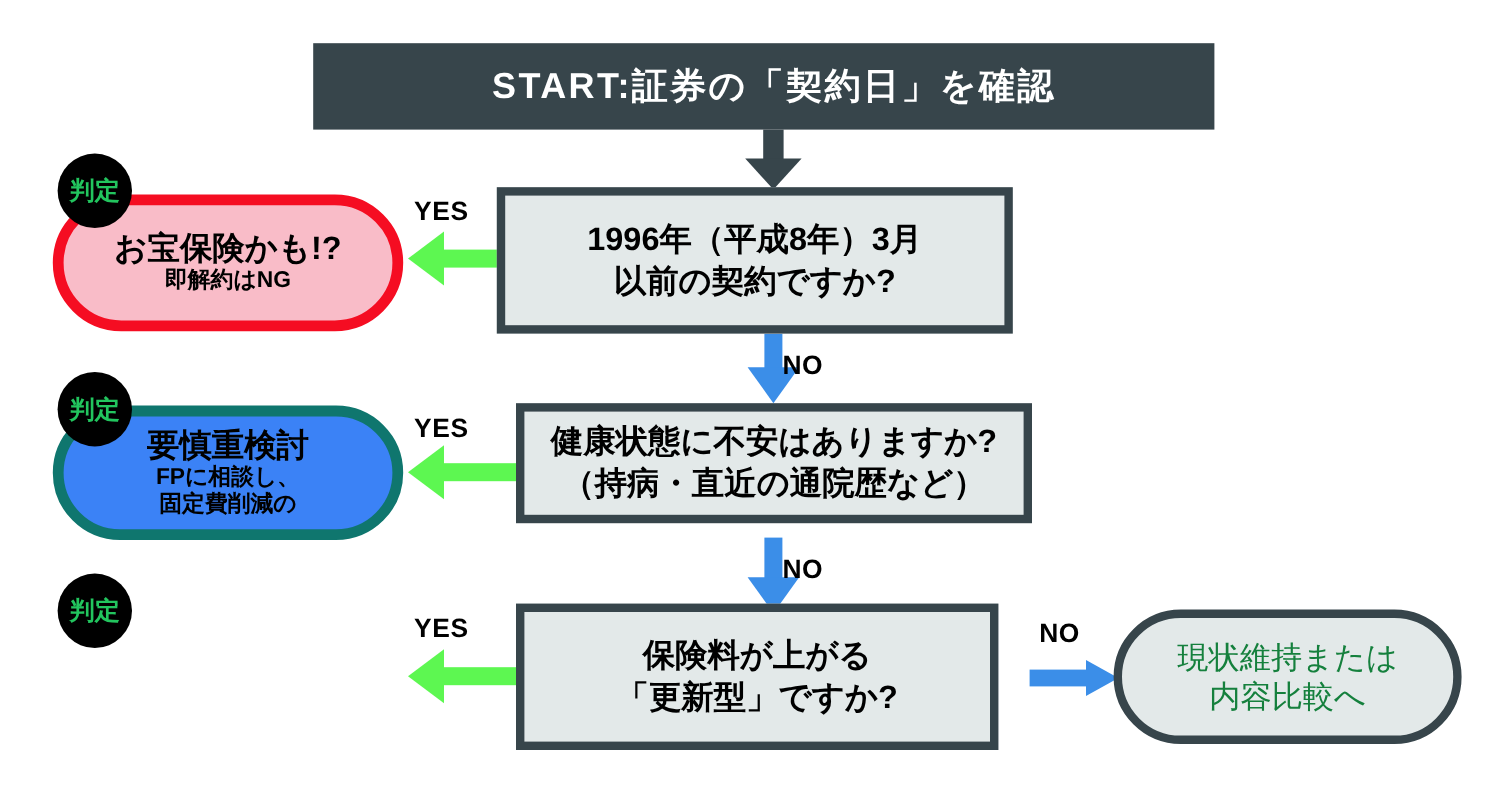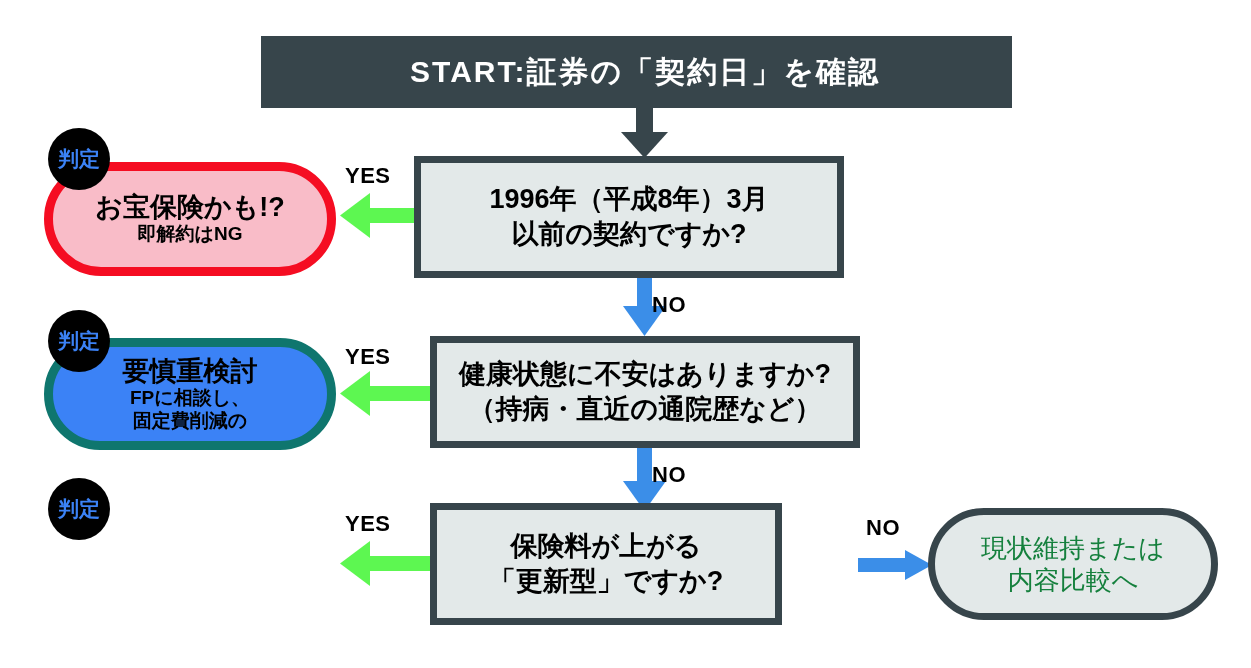--- a/index.html
+++ b/index.html
@@ -53,22 +53,22 @@
   }
   .decision .dline {
     color: #000000;
     font-size: 27px;
     font-weight: bold;
     line-height: 1.28;
     white-space: nowrap;
   }
 
   #decision-1 { left: 414px; top: 156px; width: 430px; height: 122px; }
-  #decision-2 { left: 430px; top: 336px; width: 430px; height: 112px; }
-  #decision-3 { left: 430px; top: 503px; width: 352px; height: 122px; }
+  #decision-2 { left: 430px; top: 336px; width: 430px; height: 100px; }
+  #decision-3 { left: 430px; top: 503px; width: 402px; height: 122px; }
 
   
   .pill {
     position: absolute;
     box-sizing: border-box;
     display: flex;
     flex-direction: column;
     align-items: center;
     justify-content: center;
     text-align: right;
@@ -111,21 +111,21 @@
     width: 62px;
     height: 62px;
     border-radius: 50%;
     background: #000000;
     display: flex;
     align-items: center;
     justify-content: center;
     z-index: 5;
   }
   .badge .badge-text {
-    color: #3b82f6;
+    color: #22c55e;
     font-size: 21px;
     font-weight: bold;
     letter-spacing: 0px;
     white-space: nowrap;
   }
   #badge-1 { left: 48px; top: 128px; }
   #badge-2 { left: 48px; top: 310px; }
   #badge-3 { left: 48px; top: 478px; }
 
   

